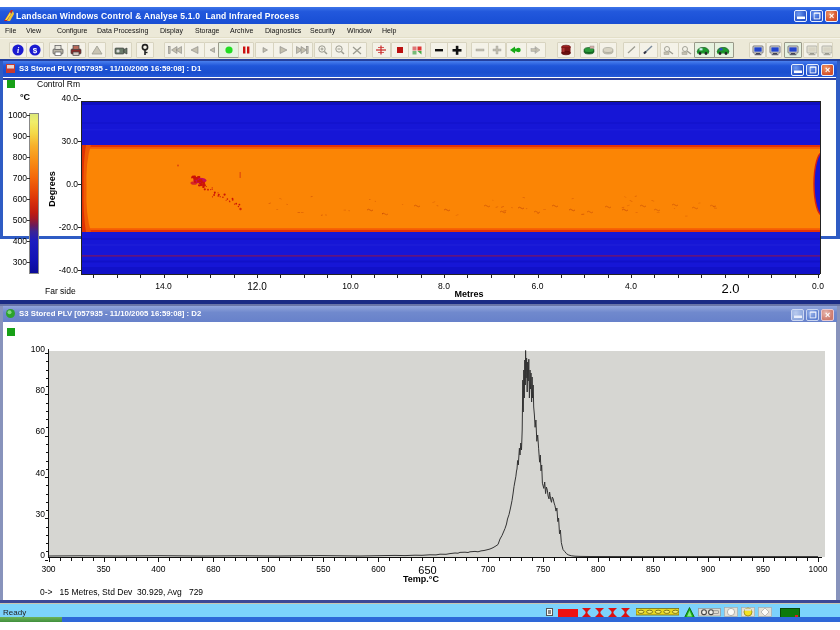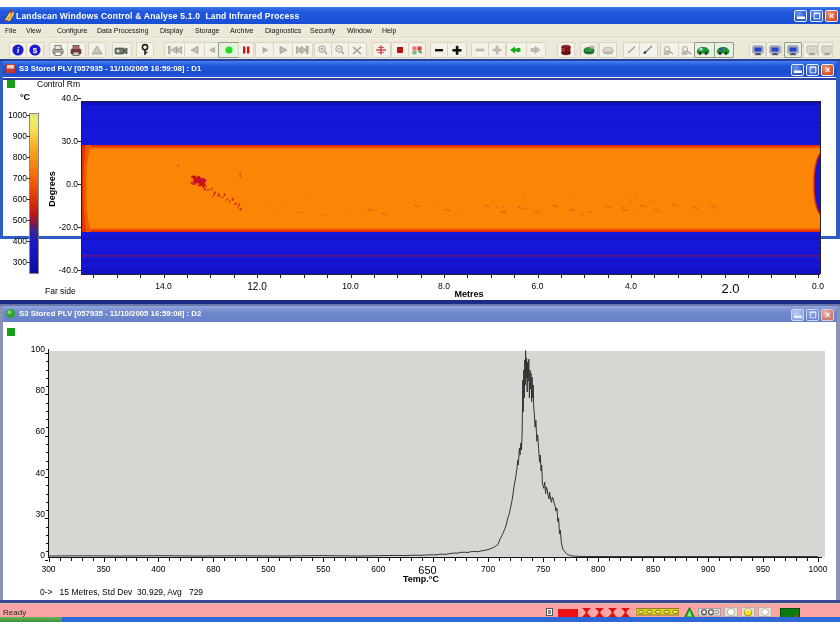--- a/index.html
+++ b/index.html
@@ -31,21 +31,21 @@
   .xb{position:absolute;top:2.5px;width:13px;height:12px;border-radius:2px;border:1px solid #e8f0ff;box-sizing:border-box;}
   .xb.min,.xb.max{background:radial-gradient(circle at 35% 30%,#6f9af0,#2a55c8 70%);}
   .xb.close{background:radial-gradient(circle at 35% 30%,#f09a6a,#d4502a 70%);}
   .xb span{position:absolute;color:#fff;font-weight:bold;}
   #w2 .xb.min{background:radial-gradient(circle at 35% 30%,#b9cbef,#8fa8dd 70%);border-color:#cdd8f2;}
   #w2 .xb.min span{color:#e8eefc;}
   #w2 .xb.max{background:radial-gradient(circle at 35% 30%,#9ab4ea,#5d7fd0 70%);border-color:#c8d4f0;}
   #w2 .xb.max span{color:#f0f4fe;}
   #w2 .xb.close{background:radial-gradient(circle at 35% 30%,#e8b8b0,#cd7a6d 70%);border-color:#e8c8d0;}
   
-  #statusbar{left:0;top:603px;width:840px;height:14px;background:#fca5a5;border-top:1px solid #c9c5b0;}
+  #statusbar{left:0;top:603px;width:840px;height:14px;background:#7dd3fc;border-top:1px solid #c9c5b0;}
   #statusbar .rdy{position:absolute;left:3px;top:4px;font-size:8px;color:#222;}
   #bstrip{left:0;top:617px;width:840px;height:5px;background:#2e68d8;}
   #bstripg{left:0;top:617px;width:62px;height:5px;background:linear-gradient(180deg,#6db35a,#3f8f3c);}
   .lbl{position:absolute;color:#000;}
 </style>
 </head>
 <body>
 
   <div id="titlebar" class="abs">
     <svg class="abs" style="left:3px;top:2px" width="12" height="13" viewBox="0 0 12 13">

